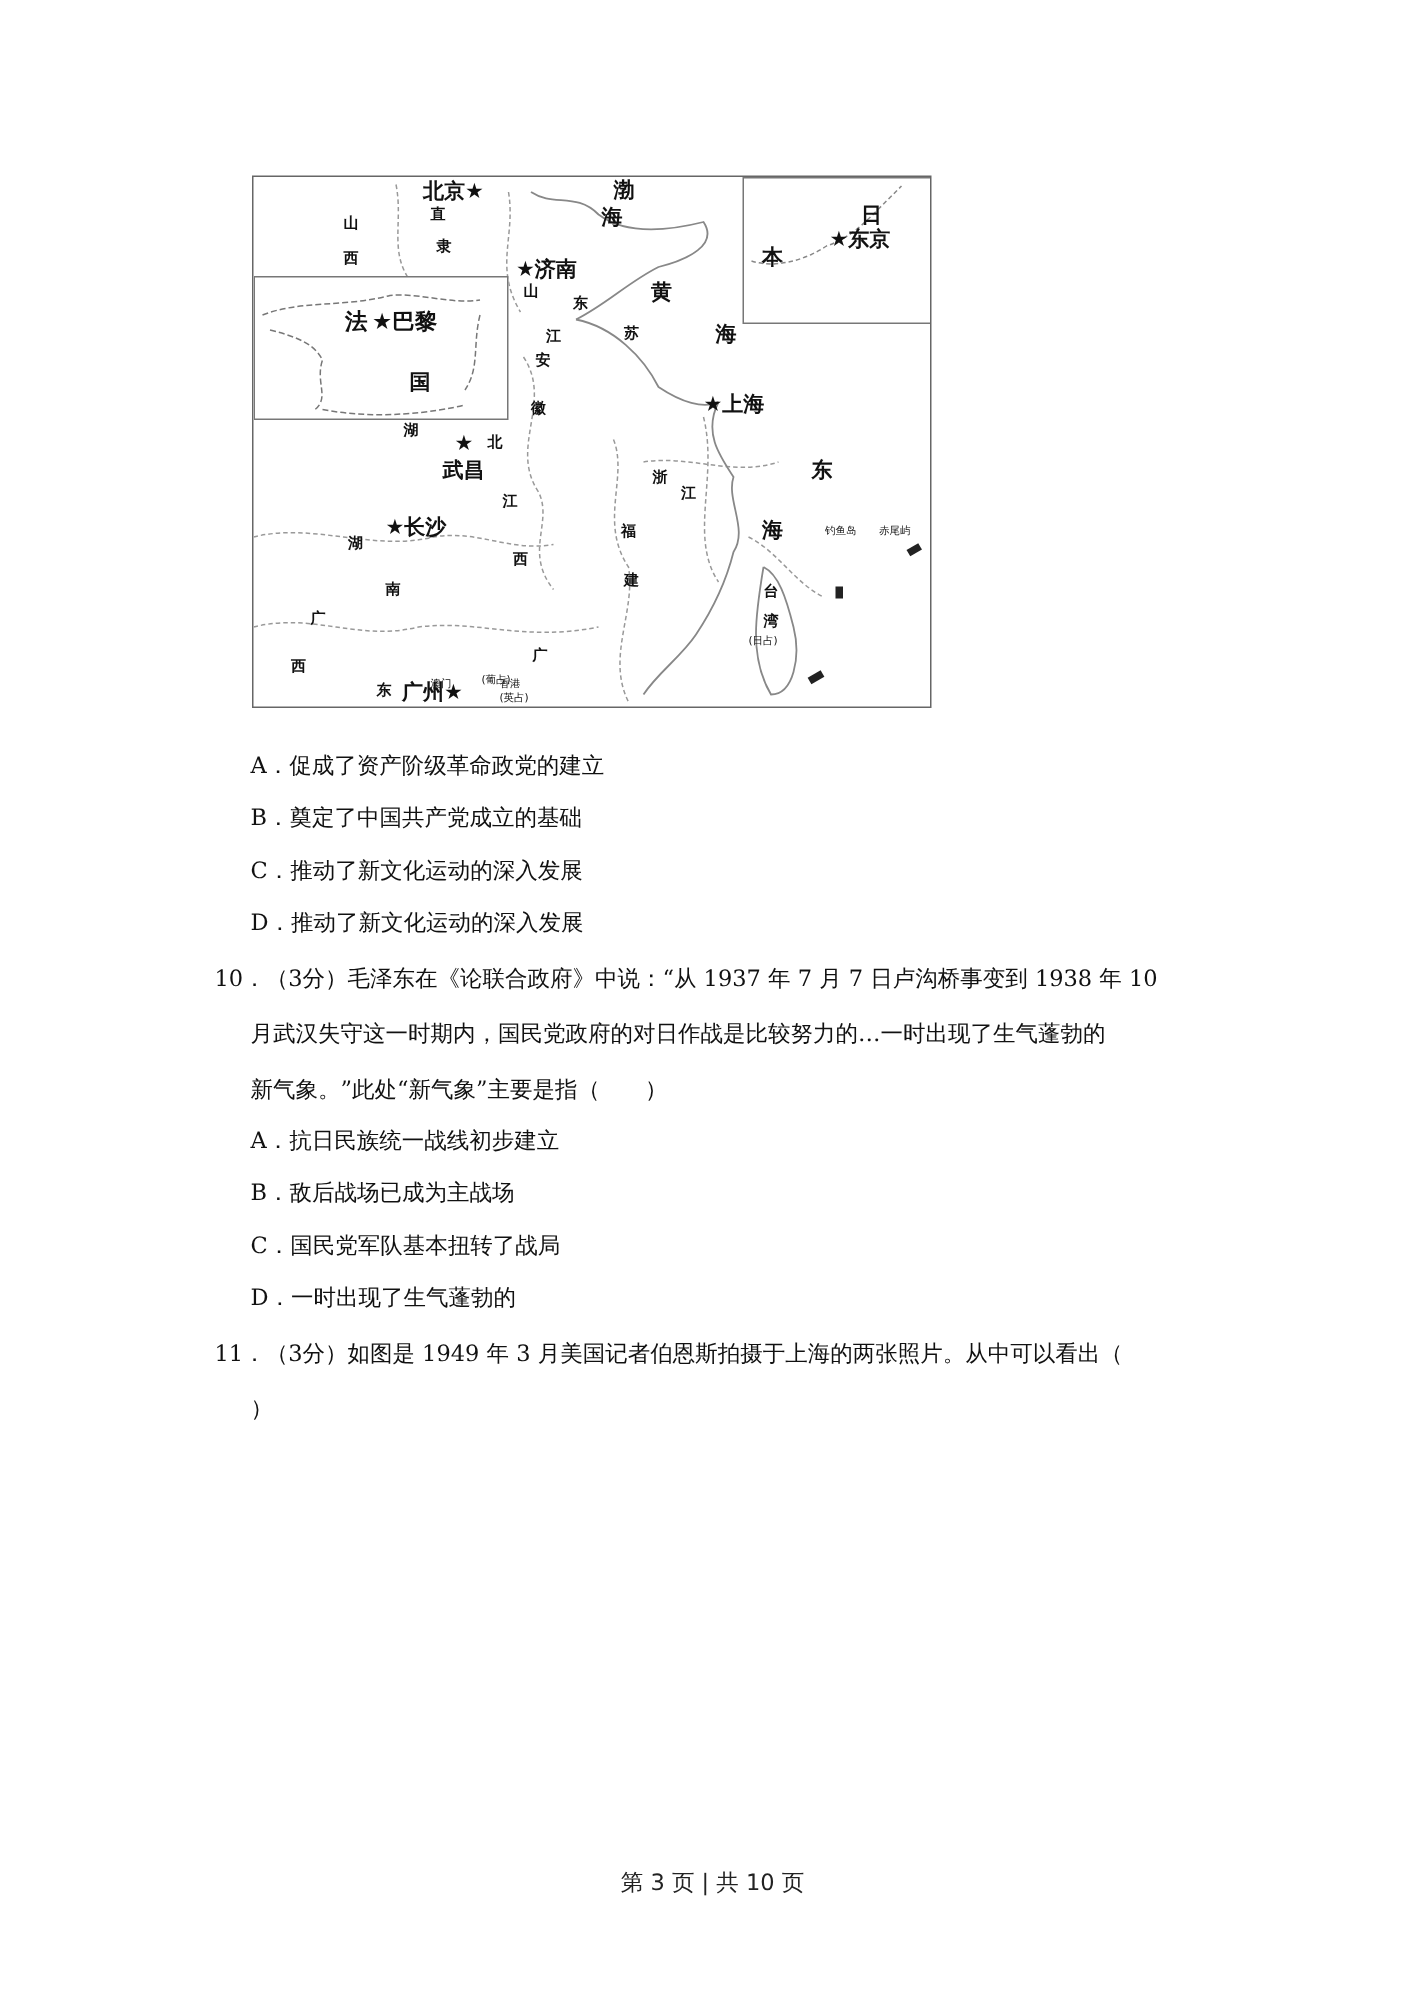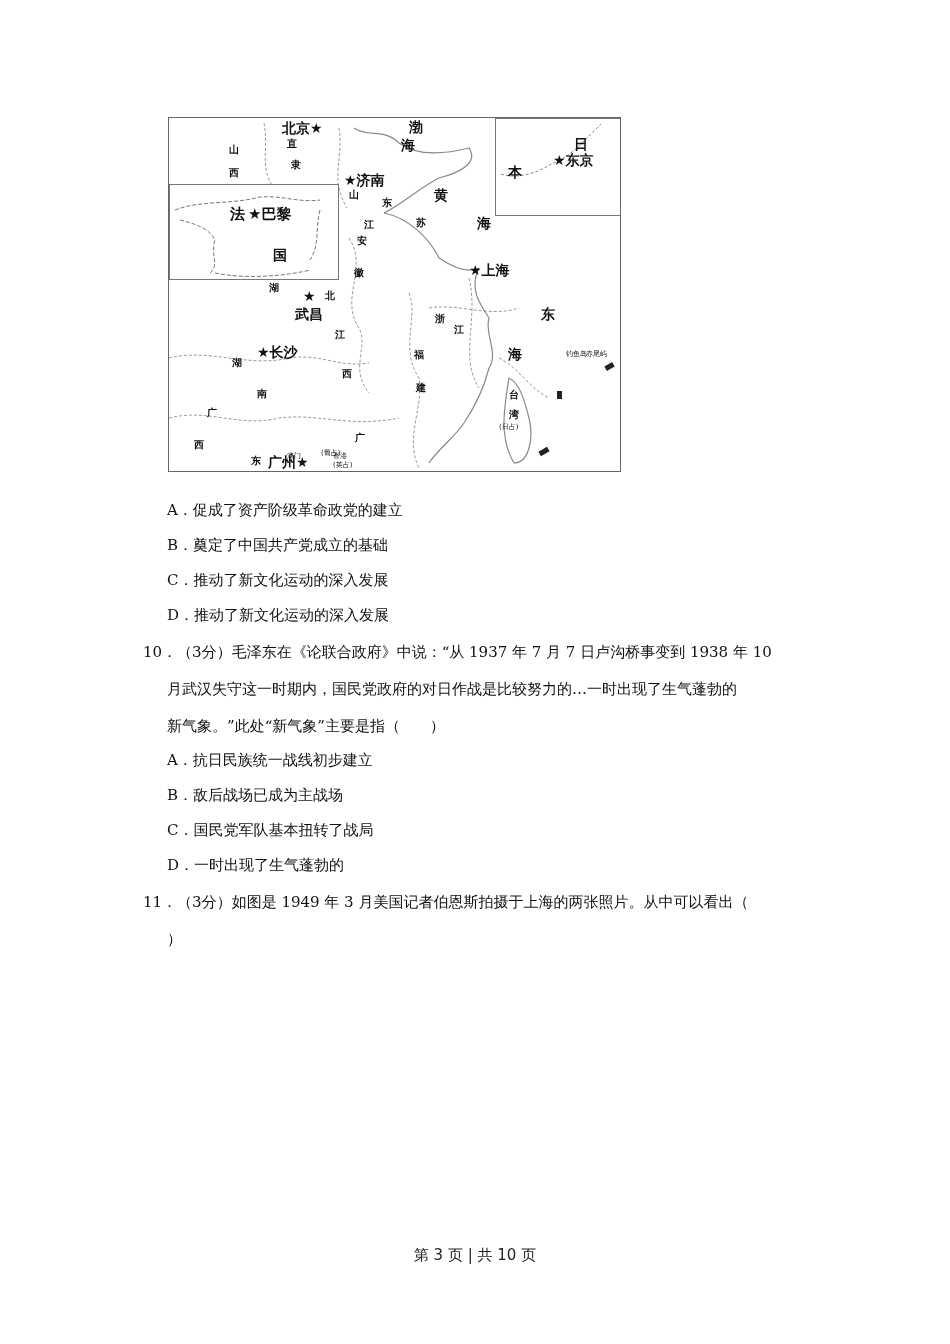--- a/index.html
+++ b/index.html
@@ -86,21 +86,21 @@
   <span class="lbl sm" style="left:173px; top:251px;">西</span>
   <span class="lbl sm" style="left:266px; top:196px;">浙</span>
   <span class="lbl sm" style="left:285px; top:207px;">江</span>
   <span class="lbl md" style="left:372px; top:189px;">东</span>
   <span class="lbl md" style="left:339px; top:229px;">海</span>
   <span class="lbl md" style="left:88px; top:227px;">★长沙</span>
   <span class="lbl sm" style="left:63px; top:240px;">湖</span>
   <span class="lbl sm" style="left:88px; top:271px;">南</span>
   <span class="lbl sm" style="left:245px; top:232px;">福</span>
   <span class="lbl sm" style="left:247px; top:265px;">建</span>
-  <span class="lbl tiny" style="left:381px; top:233px;margin-left:16px;">钓鱼岛</span>
+  <span class="lbl tiny" style="left:381px; top:233px;">钓鱼岛</span>
   <span class="lbl tiny" style="left:417px; top:233px;">赤尾屿</span>
   <span class="lbl sm" style="left:340px; top:272px;">台</span>
   <span class="lbl sm" style="left:340px; top:292px;">湾</span>
   <span class="lbl tiny" style="left:330px; top:306px;">(日占)</span>
   <span class="lbl sm" style="left:38px; top:290px;">广</span>
   <span class="lbl sm" style="left:25px; top:322px;">西</span>
   <span class="lbl md" style="left:99px; top:314px;margin-top:23px;">广州★</span>
   <span class="lbl sm" style="left:186px; top:315px;">广</span>
   <span class="lbl sm" style="left:82px; top:338px;">东</span>
   <span class="lbl tiny" style="left:118px; top:335px;">澳门</span>

